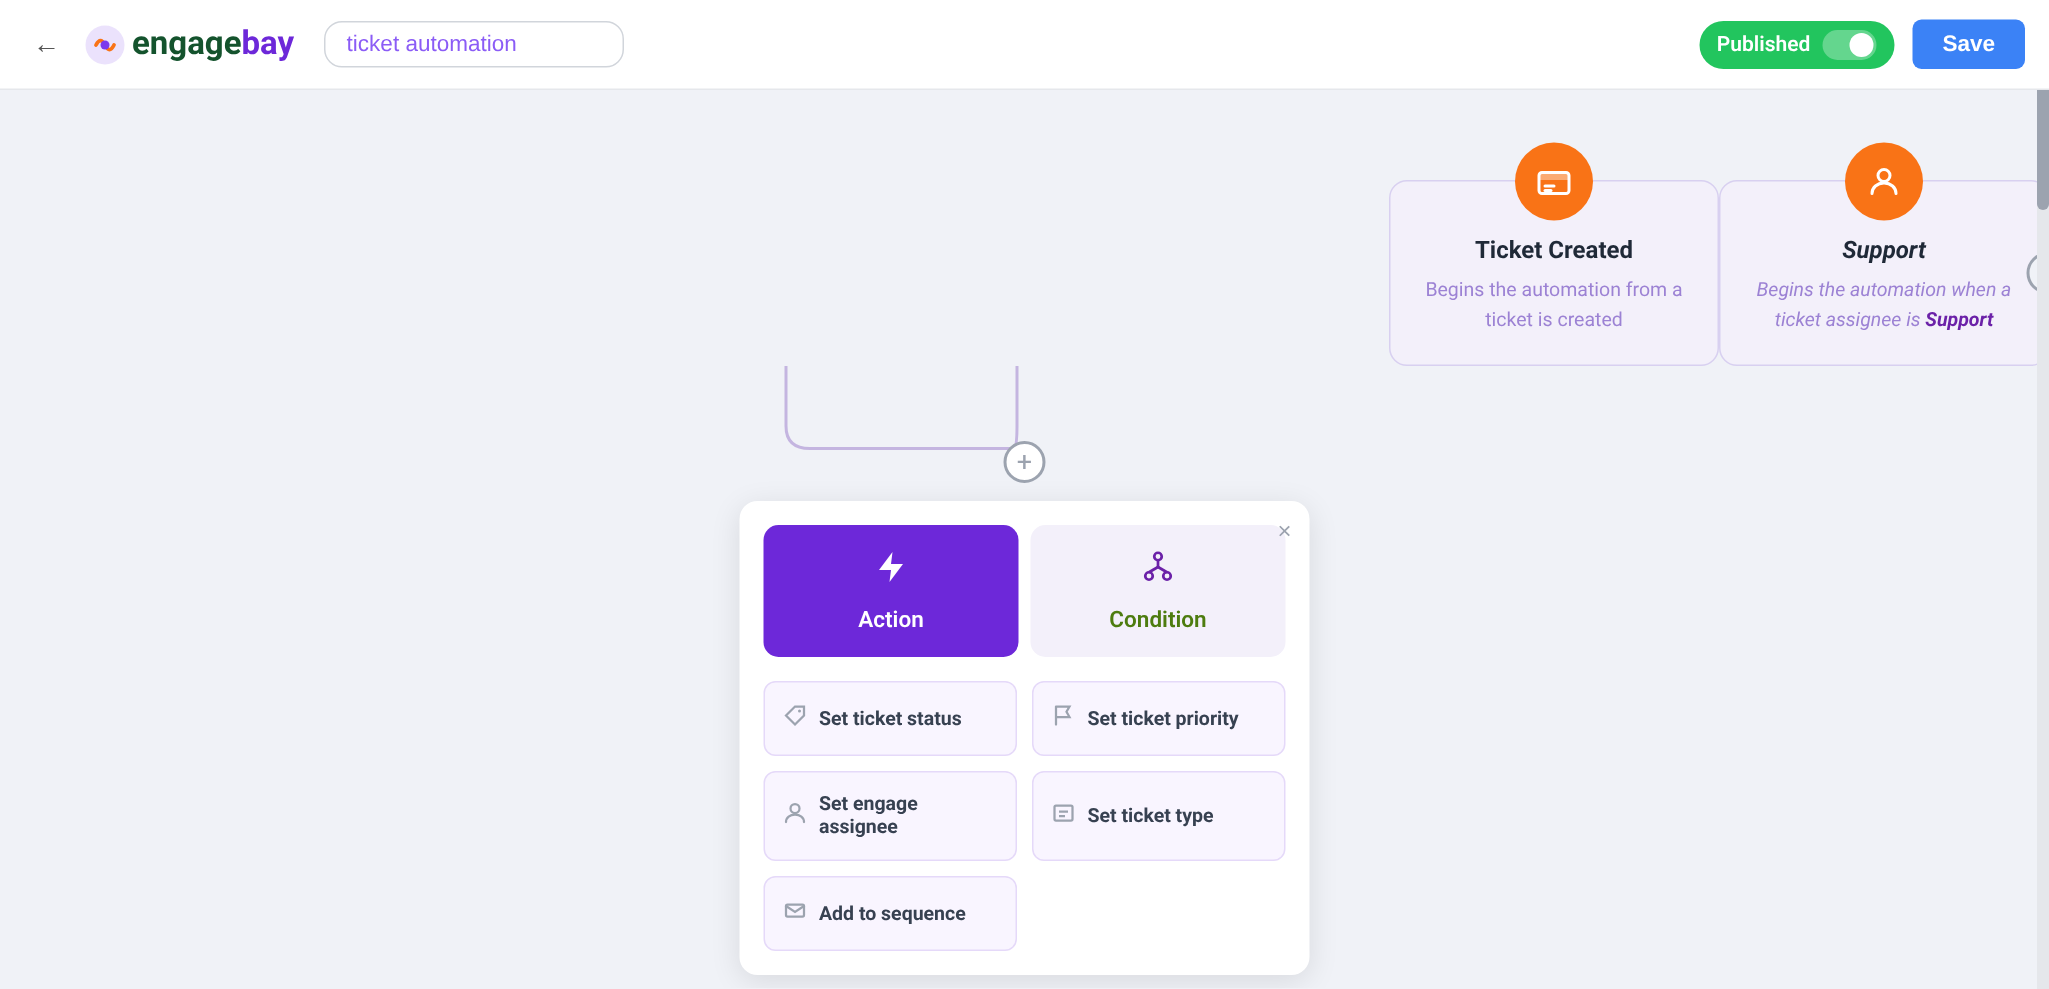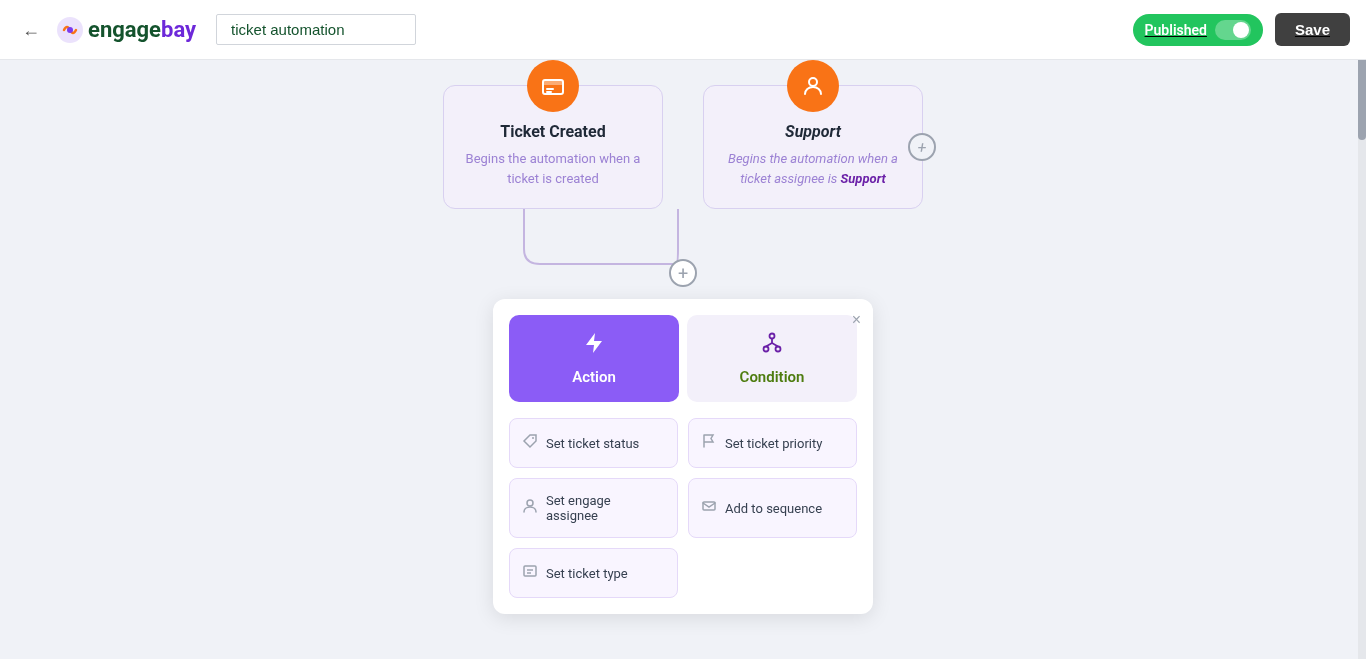--- a/index.html
+++ b/index.html
@@ -45,33 +45,32 @@
       margin-right: 4px;
     }
     .logo-text {
       font-size: 22px;
       font-weight: 700;
     }
     .logo-engage { color: #14532d; }
     .logo-bay { color: #6d28d9; }
     .title-input {
       border: 1px solid #d1d5db;
-      border-radius: 2px;
+      border-radius: 12px;
       padding: 6px 14px;
       font-size: 15px;
-      color: #14532d;
+      color: #8b5cf6;
       width: 200px;
       outline: none;
     }
     .header-right {
       margin-left: auto;
       display: flex;
       align-items: center;
       gap: 12px;
-      text-decoration: underline;
     }
     .published-toggle {
       display: flex;
       align-items: center;
       gap: 8px;
       background: #22c55e;
       border-radius: 20px;
       padding: 6px 12px;
       color: white;
       font-size: 14px;
@@ -88,21 +87,21 @@
       content: '';
       position: absolute;
       right: 2px;
       top: 2px;
       width: 16px;
       height: 16px;
       background: white;
       border-radius: 50%;
     }
     .save-btn {
-      background: #404040;
+      background: #3b82f6;
       color: white;
       border: none;
       border-radius: 6px;
       padding: 8px 20px;
       font-size: 15px;
       font-weight: 600;
       cursor: pointer;
     }
 
     
@@ -110,23 +109,22 @@
       width: 100%;
       height: calc(659px - 60px);
       background: #f0f2f7;
       position: relative;
       overflow: hidden;
     }
 
     
     .triggers-row {
       display: flex;
-      justify-content: center;
-      gap: 40px;
-      padding-top: 25px;
+      justify-content: flex-end;
+      padding-top: 60px;
       position: relative;
     }
 
     .trigger-card {
       background: #f3f0fa;
       border: 1px solid #d8d0f0;
       border-radius: 12px;
       width: 220px;
       padding: 20px 16px 20px;
       text-align: center;
@@ -250,21 +248,21 @@
       display: flex;
       flex-direction: column;
       align-items: center;
       gap: 8px;
       cursor: pointer;
       font-size: 15px;
       font-weight: 600;
     }
 
     .panel-tab.active {
-      background: #8b5cf6;
+      background: #6d28d9;
       color: white;
     }
 
     .panel-tab.inactive {
       background: #f3f0fa;
       color: #4d7c0f;
     }
 
     .tab-icon {
       font-size: 22px;
@@ -281,21 +279,21 @@
       background: #f9f5ff;
       border: 1px solid #e5d9f9;
       border-radius: 8px;
       padding: 14px 12px;
       display: flex;
       align-items: center;
       gap: 8px;
       cursor: pointer;
       font-size: 13px;
       color: #374151;
-      font-weight: 400;
+      font-weight: 700;
     }
 
     .action-item-icon {
       color: #9ca3af;
       font-size: 16px;
       flex-shrink: 0;
     }
 
     
     .scrollbar {
@@ -349,21 +347,21 @@
     <div class="trigger-card" style="position:relative;">
       <div class="trigger-icon-circle">
         <svg width="26" height="26" viewBox="0 0 26 26" fill="none">
           <rect x="3" y="7" width="20" height="14" rx="2" stroke="white" stroke-width="2"></rect>
           <rect x="3" y="7" width="20" height="5" rx="1" fill="white" opacity="0.4"></rect>
           <line x1="7" y1="16" x2="13" y2="16" stroke="white" stroke-width="2" stroke-linecap="round"></line>
           <line x1="7" y1="19" x2="11" y2="19" stroke="white" stroke-width="2" stroke-linecap="round"></line>
         </svg>
       </div>
       <div class="trigger-title">Ticket Created</div>
-      <div class="trigger-desc">Begins the automation when a ticket is created</div>
+      <div class="trigger-desc">Begins the automation from a ticket is created</div>
     </div>
 
     <div class="trigger-card" style="position:relative;font-style:italic;">
       <div class="trigger-icon-circle">
         <svg width="26" height="26" viewBox="0 0 26 26" fill="none">
           <circle cx="13" cy="9" r="4" stroke="white" stroke-width="2"></circle>
           <path d="M5 21c0-4 3.5-7 8-7s8 3 8 7" stroke="white" stroke-width="2" stroke-linecap="round"></path>
         </svg>
       </div>
       <div class="trigger-title">Support</div>
@@ -440,38 +438,38 @@
               <circle cx="8" cy="5" r="3" stroke="#9ca3af" stroke-width="1.5"></circle>
               <path d="M2 14c0-3 2.7-5 6-5s6 2 6 5" stroke="#9ca3af" stroke-width="1.5" stroke-linecap="round"></path>
             </svg>
         </span>
         <span>Set engage assignee</span>
       </div>
 
       <div class="action-item">
         <span class="action-item-icon">
           <svg width="16" height="16" viewBox="0 0 16 16" fill="none">
-              <rect x="2" y="4" width="12" height="8" rx="1" stroke="#9ca3af" stroke-width="1.5"></rect>
-              <path d="M2 5l6 4 6-4" stroke="#9ca3af" stroke-width="1.5" stroke-linecap="round"></path>
-            </svg>
-        </span>
-        <span>Add to sequence</span>
-      </div>
-
-      <div class="action-item">
-        <span class="action-item-icon">
-          <svg width="16" height="16" viewBox="0 0 16 16" fill="none">
               <rect x="2" y="3" width="12" height="10" rx="1" stroke="#9ca3af" stroke-width="1.5"></rect>
               <line x1="5" y1="7" x2="11" y2="7" stroke="#9ca3af" stroke-width="1.5"></line>
               <line x1="5" y1="10" x2="9" y2="10" stroke="#9ca3af" stroke-width="1.5"></line>
             </svg>
         </span>
         <span>Set ticket type</span>
       </div>
 
+      <div class="action-item">
+        <span class="action-item-icon">
+          <svg width="16" height="16" viewBox="0 0 16 16" fill="none">
+              <rect x="2" y="4" width="12" height="8" rx="1" stroke="#9ca3af" stroke-width="1.5"></rect>
+              <path d="M2 5l6 4 6-4" stroke="#9ca3af" stroke-width="1.5" stroke-linecap="round"></path>
+            </svg>
+        </span>
+        <span>Add to sequence</span>
+      </div>
+
 
     </div>
   </div>
 
 </div>
 
 <div class="scrollbar" style="position:fixed;right:0;top:0;">
   <div class="scrollbar-thumb"></div>
 </div>
 

